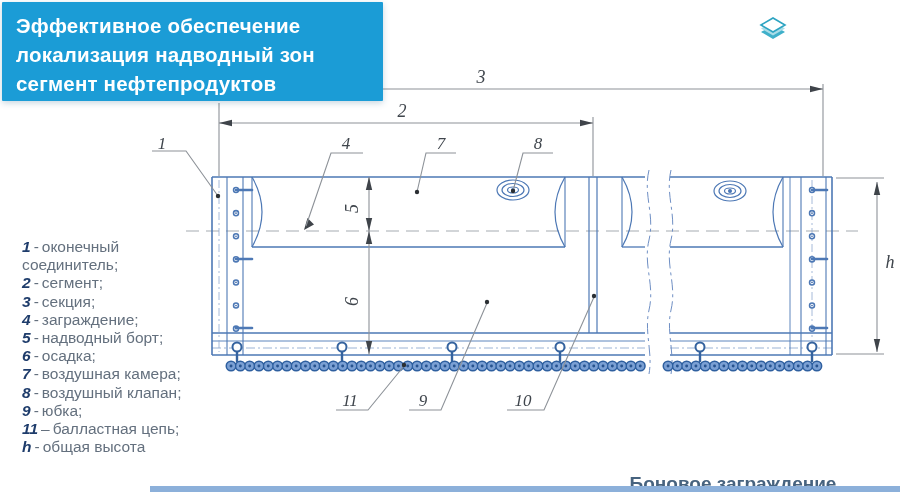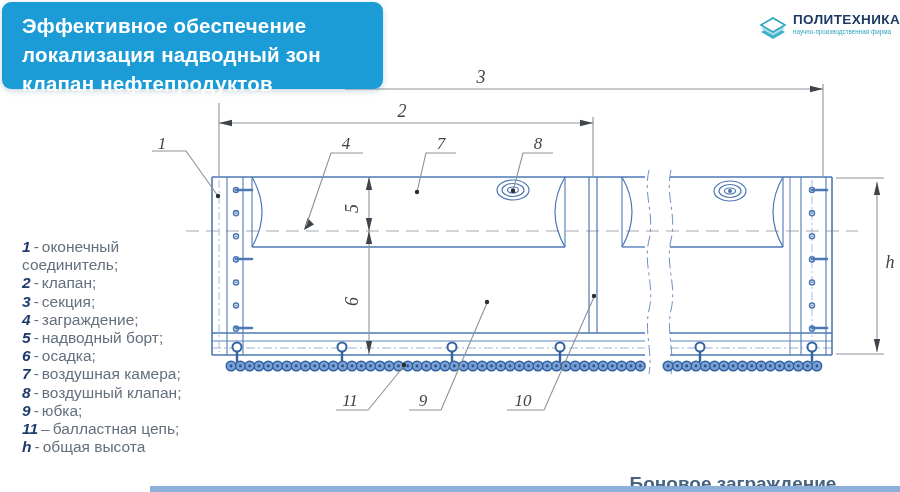--- a/index.html
+++ b/index.html
@@ -1,23 +1,23 @@
 <!DOCTYPE html>
 <html><head>
 <meta charset="utf-8">
 <style>
   html,body{margin:0;padding:0;}
   .stage{position:relative;width:900px;height:492px;background:#ffffff;overflow:hidden;
          font-family:"Liberation Sans",sans-serif;}
   svg text{user-select:none;}
 
   
-  .hdr{position:absolute;left:2px;top:2px;width:381px;height:87px;background:#1b9cd6;
-       border-radius:9px;box-shadow:0 2px 6px rgba(30,90,130,.25);z-index:3;
-       padding:9px 0 0 20px;box-sizing:border-box;}
+  .hdr{position:absolute;left:2px;top:2px;width:381px;height:99px;background:#1b9cd6;
+       border-radius:1px;box-shadow:0 2px 6px rgba(30,90,130,.25);z-index:3;
+       padding:9px 0 0 14px;box-sizing:border-box;}
   .hdr .hl{color:#ffffff;font-size:20.5px;font-weight:600;line-height:29px;letter-spacing:.2px;}
 
   
   .logo{position:absolute;right:4px;top:12px;width:140px;display:flex;align-items:flex-start;z-index:3;}
   .logo-icon{width:34px;height:28px;margin-top:3px;flex:0 0 auto;}
   .logo-txt{margin-left:3px;}
   .logo-name{font-size:13.5px;font-weight:bold;color:#1d3a63;letter-spacing:.4px;white-space:nowrap;}
   .logo-sub{font-size:6.3px;color:#34a5bf;margin-top:1px;white-space:nowrap;}
 
   
@@ -216,39 +216,35 @@
       <text class="cn" x="538" y="149">8</text>
       <text class="cn" x="350" y="406">11</text>
       <text class="cn" x="423" y="406">9</text>
       <text class="cn" x="523" y="406">10</text>
     </g>
   </svg>
 
   <div class="hdr">
     <div class="hl">Эффективное обеспечение</div>
     <div class="hl">локализация надводный зон</div>
-    <div class="hl">клапан нефтепродуктов</div>
+    <div class="hl">сегмент нефтепродуктов</div>
   </div>
 
   <div class="logo">
     <svg class="logo-icon" viewBox="0 0 34 26">
       <path d="M5,16 L17,9 L29,16 L17,23 Z" fill="#3fb0ca"></path>
       <path d="M5,12.5 L17,5.5 L29,12.5 L17,19.5 Z" fill="#a9dde8"></path>
       <path d="M5,9 L17,2 L29,9 L17,16 Z" fill="#ffffff" stroke="#2da4c2" stroke-width="1.6"></path>
     </svg>
-    <div class="logo-txt">
-      <div class="logo-name">ПОЛИТЕХНИКА</div>
-      <div class="logo-sub">научно-производственная фирма</div>
-    </div>
   </div>
 
   <div class="legend">
     <div class="lg-row"><span class="lg-key">1</span><span class="lg-sep">-</span><span class="lg-text">оконечный
 соединитель;</span></div>
-    <div class="lg-row"><span class="lg-key">2</span><span class="lg-sep">-</span><span class="lg-text">клапан;</span></div>
+    <div class="lg-row"><span class="lg-key">2</span><span class="lg-sep">-</span><span class="lg-text">сегмент;</span></div>
     <div class="lg-row"><span class="lg-key">3</span><span class="lg-sep">-</span><span class="lg-text">секция;</span></div>
     <div class="lg-row"><span class="lg-key">4</span><span class="lg-sep">-</span><span class="lg-text">заграждение;</span></div>
     <div class="lg-row"><span class="lg-key">5</span><span class="lg-sep">-</span><span class="lg-text">надводный борт;</span></div>
     <div class="lg-row"><span class="lg-key">6</span><span class="lg-sep">-</span><span class="lg-text">осадка;</span></div>
     <div class="lg-row"><span class="lg-key">7</span><span class="lg-sep">-</span><span class="lg-text">воздушная камера;</span></div>
     <div class="lg-row"><span class="lg-key">8</span><span class="lg-sep">-</span><span class="lg-text">воздушный клапан;</span></div>
     <div class="lg-row"><span class="lg-key">9</span><span class="lg-sep">-</span><span class="lg-text">юбка;</span></div>
     <div class="lg-row"><span class="lg-key">11</span><span class="lg-sep">–</span><span class="lg-text">балластная цепь;</span></div>
     <div class="lg-row"><span class="lg-key">h</span><span class="lg-sep">-</span><span class="lg-text">общая высота</span></div>
   </div>

